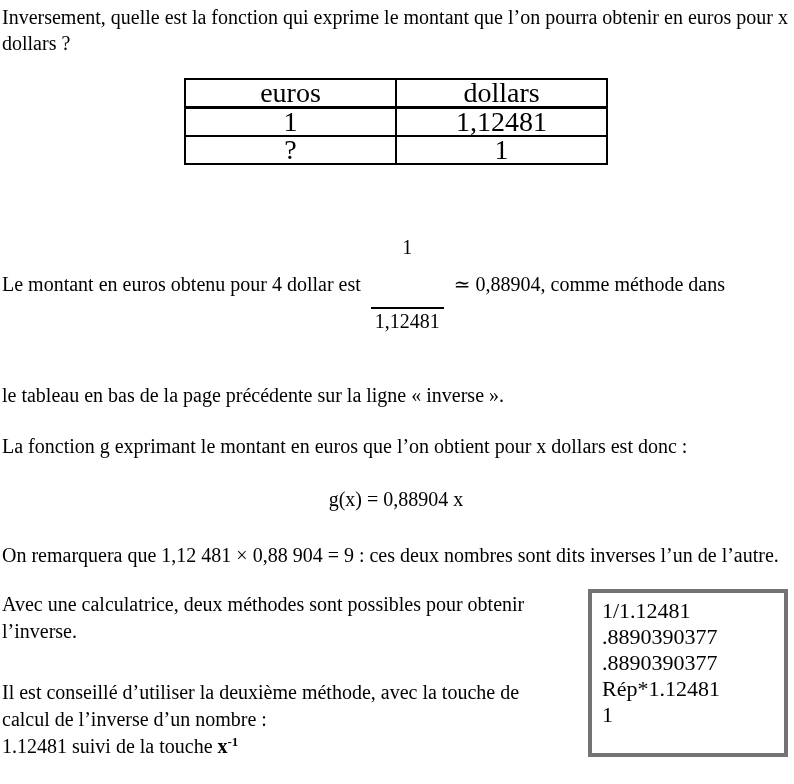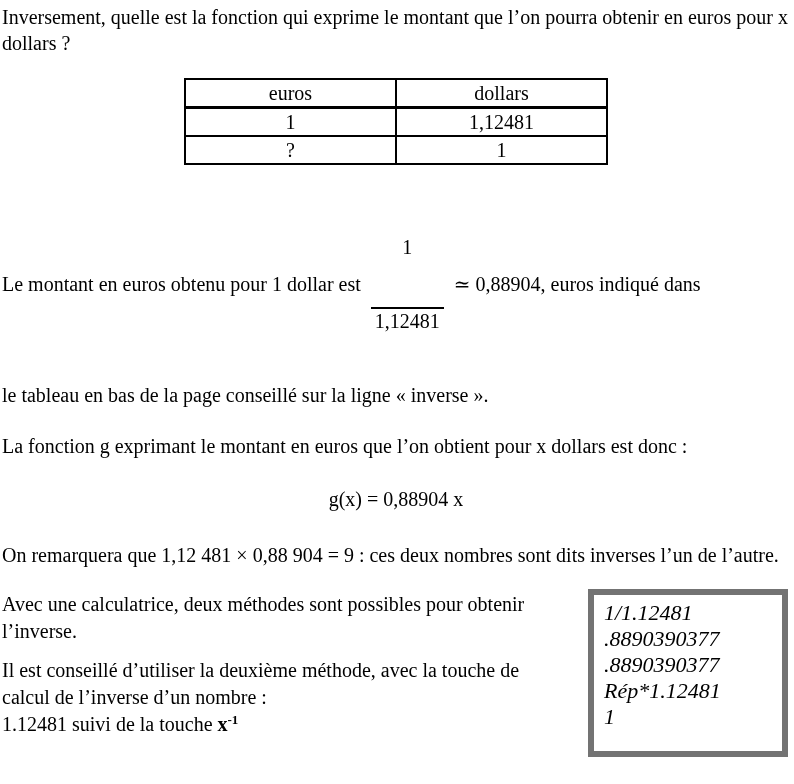--- a/index.html
+++ b/index.html
@@ -27,21 +27,21 @@
   table.conv {
     border-collapse: collapse;
     margin: 22px auto 0 auto;
     width: 424px;
     table-layout: fixed;
   }
   table.conv th, table.conv td {
     border: 2px solid #000;
     text-align: center;
     font-weight: normal;
-    font-size: 20px;
+    font-size: 28px;
     line-height: 24px;
     padding: 1px 0;
   }
   table.conv thead th { border-bottom: 3px solid #000; }
 
   
   .amount-line1 {
     display: flex;
     align-items: center;
     margin-top: 22px;
@@ -58,32 +58,31 @@
   .amount-line2 { line-height: 26px; margin-top: 1px; }
 
   .function-intro { margin-top: 25px; }
   .formula { text-align: center; margin-top: 27px; line-height: 26px; }
   .inverse-note { margin-top: 30px; max-width: 778px; }
 
   
   .twocol { display: flex; margin-top: 21px; }
   .leftcol { width: 540px; padding-top: 2px; }
   .leftcol p { line-height: 27px; }
-  .method-advice { margin-top: 12px; }
+  .method-advice { margin-top: 34px; }
   .calcbox {
     box-sizing: border-box;
     margin-left: auto;
     margin-right: 2px;
     width: 200px;
     height: 168px;
-    border: 6px solid #737373;
+    border: 4px solid #737373;
     padding: 5px 10px 0 10px;
     font-size: 22px;
     line-height: 26px;
-    font-style: italic;
   }
   .calc-line { white-space: nowrap; }
   .calc-right { text-align: left; }
 
   sup { font-size: 13px; line-height: 0; vertical-align: 7px; }
   .key-base { font-weight: bold; }
 </style>
 </head>
 <body>
 
@@ -104,28 +103,28 @@
         <td>1,12481</td>
       </tr>
       <tr>
         <td>?</td>
         <td>1</td>
       </tr>
     </tbody>
   </table>
 
   <div class="amount-line1">
-    <span>Le montant en euros obtenu pour 1 dollar est</span>
+    <span>Le montant en euros obtenu pour 4 dollar est</span>
     <span class="fraction">
       <span class="num">1</span>
       <span class="den">1,12481</span>
     </span>
-    <span>≃ 0,88904, euros indiqué dans</span>
+    <span>≃ 0,88904, comme méthode dans</span>
   </div>
-  <p class="amount-line2">le tableau en bas de la page conseillé sur la ligne « inverse ».</p>
+  <p class="amount-line2">le tableau en bas de la page précédente sur la ligne « inverse ».</p>
 
   <p class="function-intro">La fonction g exprimant le montant en euros que l’on obtient pour x dollars est donc :</p>
 
   <div class="formula">g(x) = 0,88904 x</div>
 
   <p class="inverse-note">On remarquera que 1,12 481 × 0,88 904 = 9 : ces deux nombres sont dits inverses l’un de l’autre.</p>
 
   <div class="twocol">
     <div class="leftcol">
       <p>Avec une calculatrice, deux méthodes sont possibles pour obtenir l’inverse.</p>

